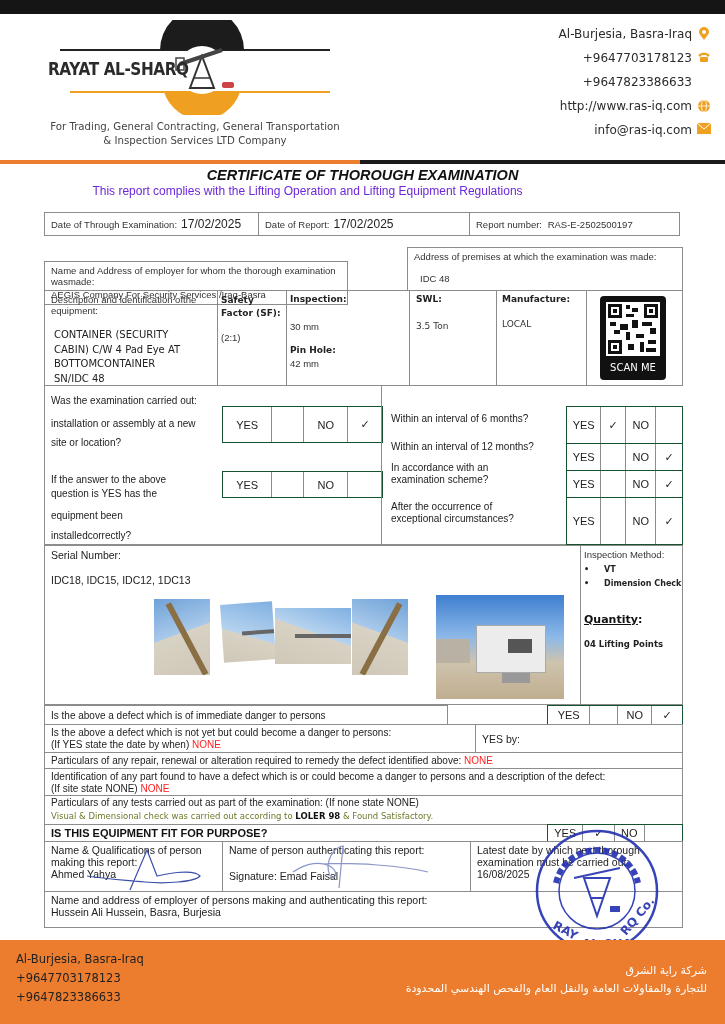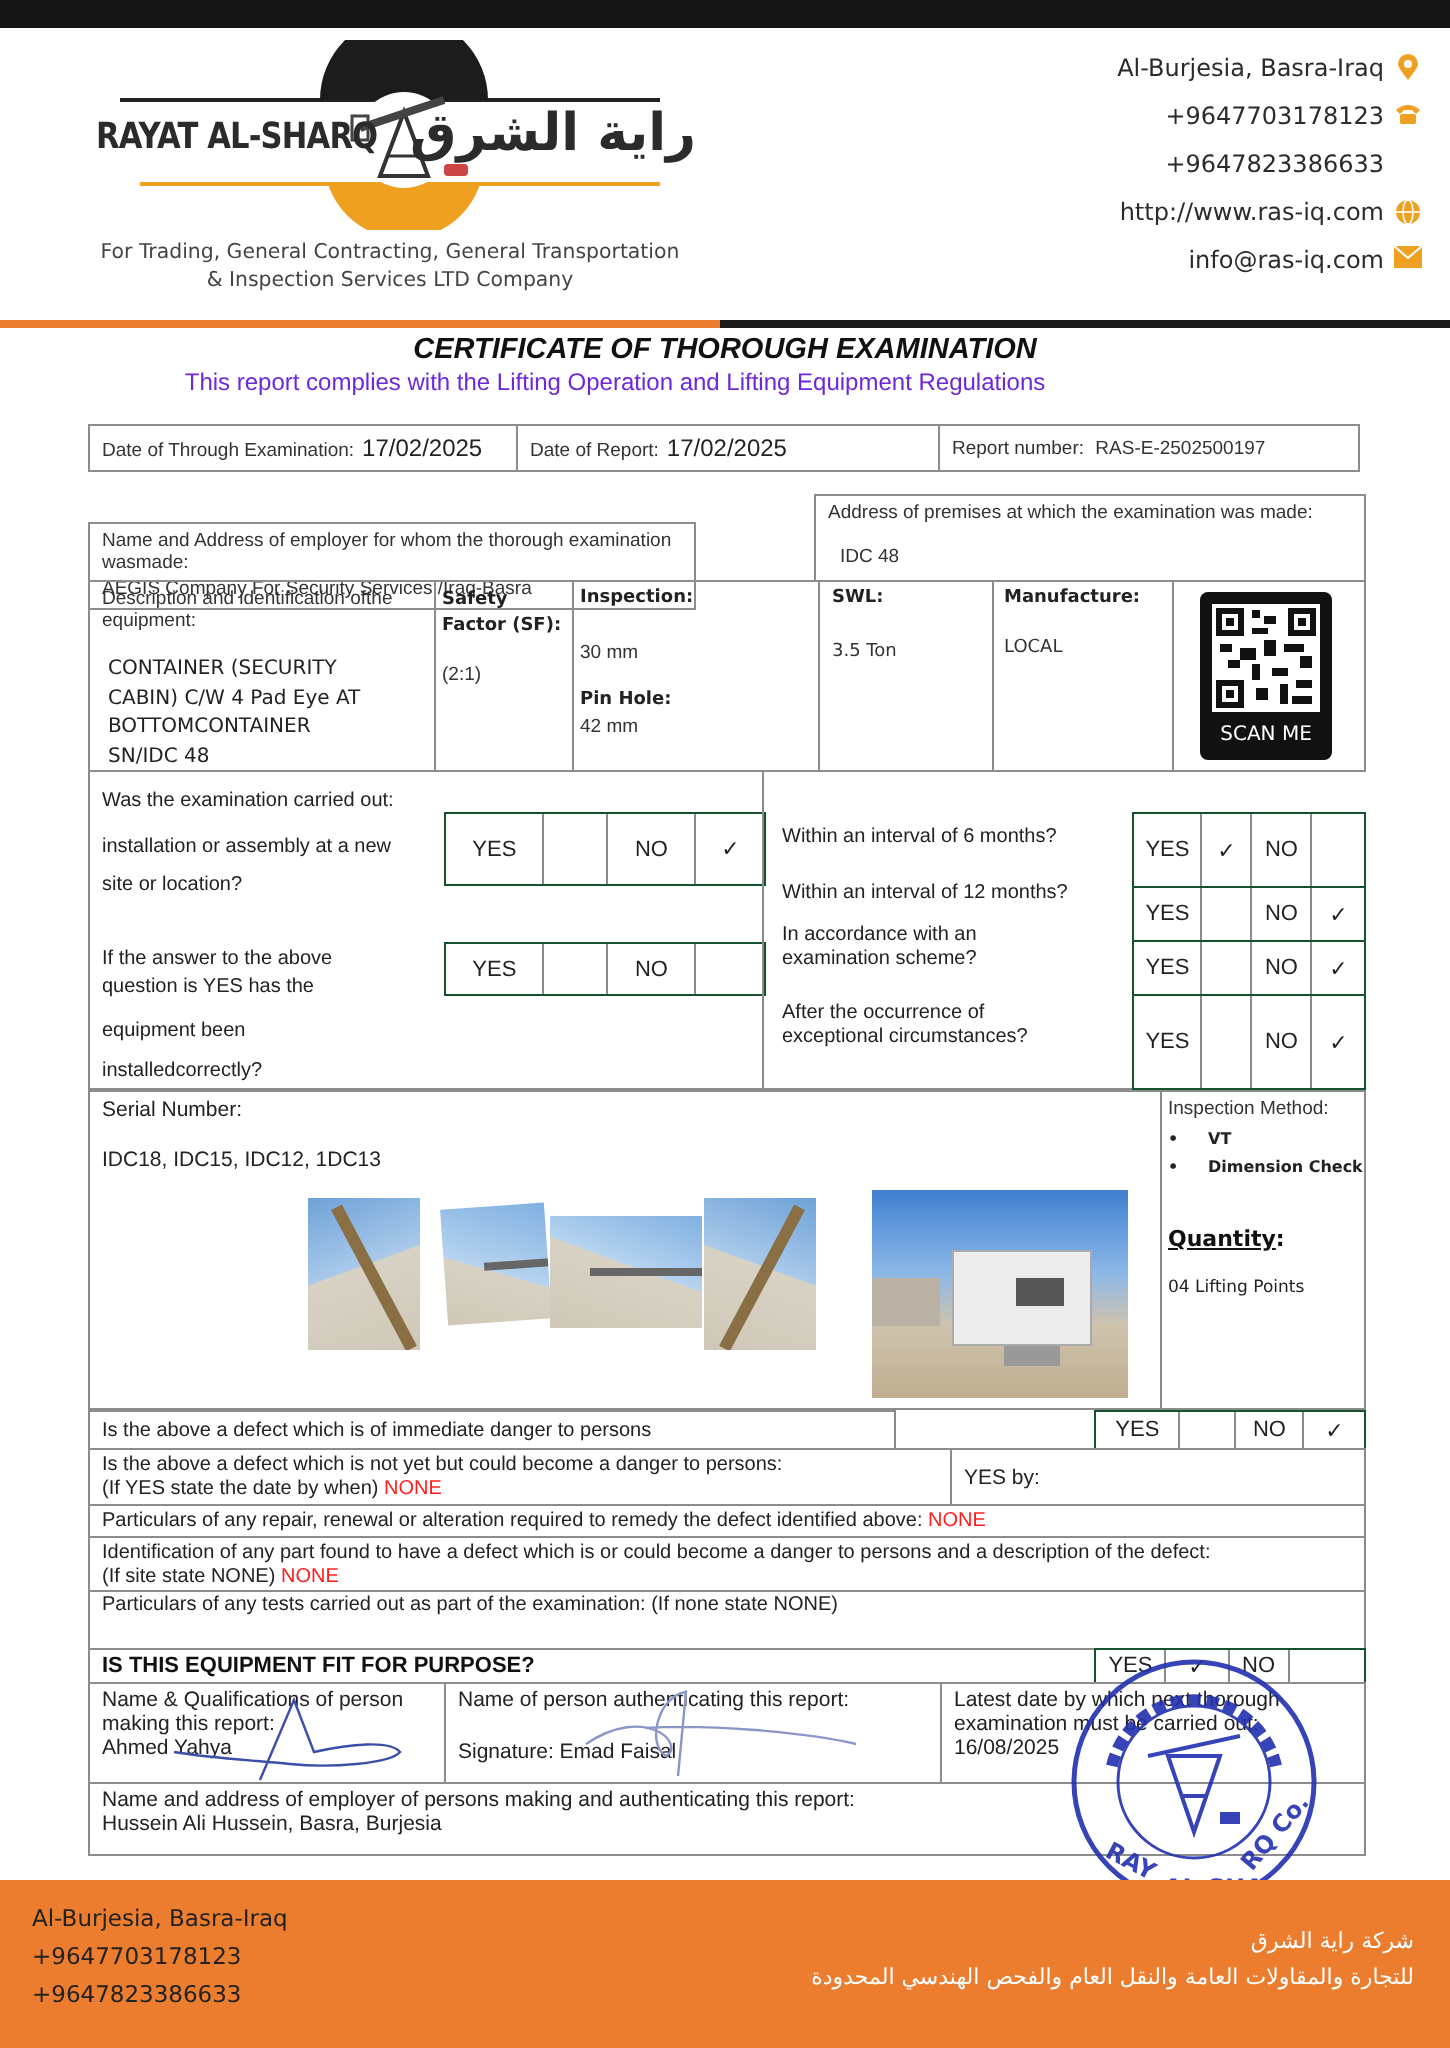--- a/index.html
+++ b/index.html
@@ -53,21 +53,20 @@
     <rect x="176" y="10" width="10" height="10" fill="#1c1c1c" transform="rotate(35 181 15)"></rect>
     <rect x="156" y="84" width="12" height="10" fill="#f0a020"></rect>
     <circle cx="162" cy="50" r="24" fill="#fff"></circle>
     <path d="M150 68 L162 36 L174 68 Z" fill="none" stroke="#333" stroke-width="2"></path>
     <line x1="154" y1="58" x2="170" y2="58" stroke="#333" stroke-width="1.5"></line>
     <line x1="140" y1="44" x2="182" y2="30" stroke="#444" stroke-width="4"></line>
     <rect x="136" y="38" width="8" height="12" fill="none" stroke="#444" stroke-width="1.5"></rect>
     <rect x="182" y="62" width="12" height="6" fill="#c44" rx="2"></rect>
   </svg>
   <div class="logo-text">RAYAT AL-SHARQ</div>
-  <div class="logo-ar">راية الشرق</div>
   <div class="logo-sub">
     <div>For Trading, General Contracting, General Transportation</div>
     <div>&amp; Inspection Services LTD Company</div>
   </div>
 </div>
 
 <div class="abs contact">
   <div class="contact-row">
     <span>Al-Burjesia, Basra-Iraq</span>
     <span class="c-icon">
@@ -288,21 +287,21 @@
     <div style="position:absolute;left:0;top:44px;width:34px;height:24px;background:#b9b2a4"></div>
   </div>
 </div>
 <div class="box" style="left:580px;top:545px;width:103px;height:160px">
   <div class="lbl" style="left:3px;top:3px;font-size:9.5px">Inspection Method:</div>
   <div class="lbl cal" style="left:3px;top:17px;font-size:8px;font-weight:bold;line-height:14px;color:#222">
     <div><span style="display:inline-block;width:20px">•</span><span>VT</span></div>
     <div><span style="display:inline-block;width:20px">•</span><span>Dimension Check</span></div>
   </div>
   <div class="lbl cal" style="left:3px;top:67px;font-size:11px;font-weight:bold;color:#111"><span style="text-decoration:underline">Quantity</span><span>:</span></div>
-  <div class="lbl cal" style="left:3px;top:93px;font-size:8.5px;font-weight:normal;color:#222">04 Lifting Points</div>
+  <div class="lbl cal" style="left:3px;top:93px;font-size:8.5px;font-weight:bold;color:#222">04 Lifting Points</div>
 </div>
 
 <div class="box" style="left:44px;top:705px;width:404px;height:20px">
   <div class="lbl" style="left:6px;top:4px;font-size:10px;color:#222">Is the above a defect which is of immediate danger to persons</div>
 </div>
 <div class="ynbox" style="left:547px;top:705px;width:136px;height:20px">
   <div style="width:43px">YES</div>
   <div style="width:28px"></div>
   <div style="width:35px">NO</div>
   <div style="width:30px">✓</div>
@@ -324,20 +323,25 @@
 
 <div class="box" style="left:44px;top:768px;width:639px;height:28px">
   <div class="lbl" style="left:6px;top:2px;font-size:10px;color:#222;line-height:12px">
     <div>Identification of any part found to have a defect which is or could become a danger to persons and a description of the defect:</div>
     <div><span>(If site state NONE)</span> <span class="red">NONE</span></div>
   </div>
 </div>
 
 <div class="box" style="left:44px;top:795px;width:639px;height:30px">
   <div class="lbl" style="left:6px;top:1px;font-size:10px;color:#222">Particulars of any tests carried out as part of the examination: (If none state NONE)</div>
+  <div class="lbl cal olive" style="left:6px;top:15px;font-size:8.5px">
+    <span>Visual &amp; Dimensional check was carried out according to</span>
+    <b style="color:#111">LOLER 98</b>
+    <span>&amp; Found Satisfactory.</span>
+  </div>
 </div>
 
 <div class="box" style="left:44px;top:824px;width:504px;height:18px">
   <div class="lbl" style="left:6px;top:2px;font-size:11px;font-weight:bold;color:#111">IS THIS EQUIPMENT FIT FOR PURPOSE?</div>
 </div>
 <div class="ynbox" style="left:547px;top:824px;width:136px;height:18px">
   <div style="width:36px">YES</div>
   <div style="width:32px">✓</div>
   <div style="width:30px">NO</div>
   <div style="width:38px"></div>

